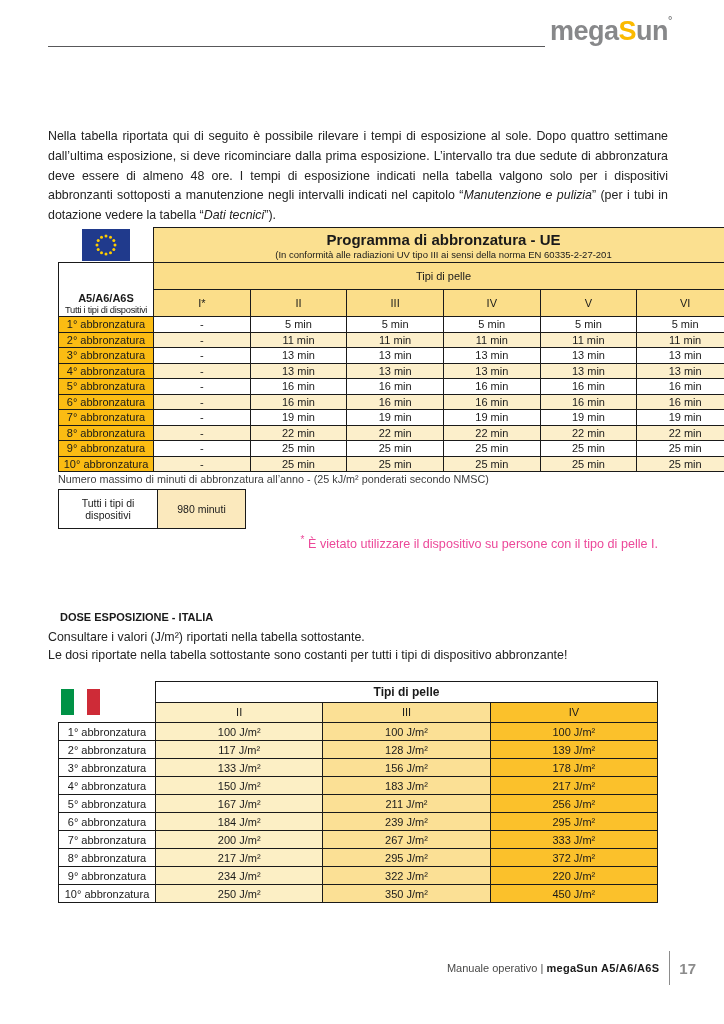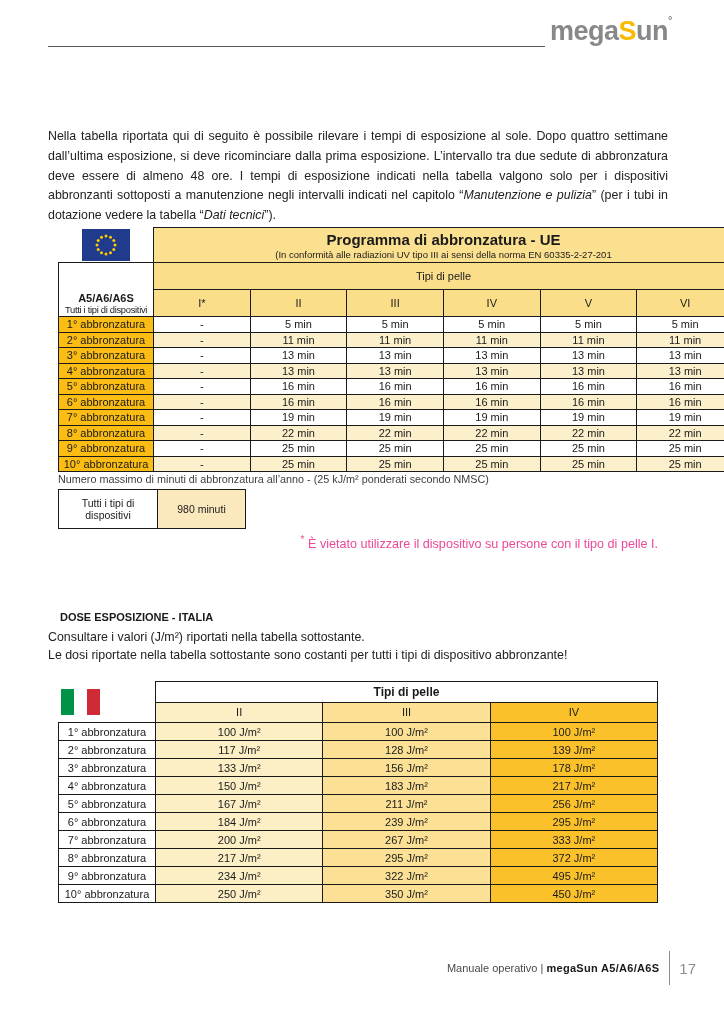--- a/index.html
+++ b/index.html
@@ -72,21 +72,21 @@
   
   .flag-box{display:inline-block;vertical-align:middle;}
   .it-flag{width:40px;height:26px;display:flex;}
   .it-flag div{flex:1;}
 
   
   .footer{position:absolute;right:28px;top:951px;display:flex;align-items:center;}
   .footer .ftext{font-size:11px;color:#4a4a49;white-space:nowrap;}
   .footer .ftext b{color:#1a1a1a;letter-spacing:0.3px;}
   .footer .divider{width:1px;height:34px;background:#8c8c8c;margin:0 9px 0 10px;}
-  .footer .pagenum{font-size:15px;font-weight:normal;color:#8c8c8c;}
+  .footer .pagenum{font-size:15px;font-weight:bold;color:#8c8c8c;}
 </style>
 </head>
 <body>
 
 <div id="page">
 
   <div class="top-rule"></div>
   <div class="logo"><span>mega</span><span class="s">S</span><span>un</span><span class="mark">°</span></div>
 
   <div class="intro"><span>Nella tabella riportata qui di seguito è possibile rilevare i tempi di esposizione al sole. Dopo quattro settimane dall’ultima esposizione, si deve ricominciare dalla prima esposizione. L’intervallo tra due sedute di abbronzatura deve essere di almeno 48 ore. I tempi di esposizione indicati nella tabella valgono solo per i dispositivi abbronzanti sottoposti a manutenzione negli intervalli indicati nel capitolo “</span><i>Manutenzione e pulizia</i><span>” (per i tubi in dotazione vedere la tabella “</span><i>Dati tecnici</i><span>”).</span></div>
@@ -328,21 +328,21 @@
           <tr>
             <th>8° abbronzatura</th>
             <td>217 J/m²</td>
             <td>295 J/m²</td>
             <td>372 J/m²</td>
           </tr>
           <tr>
             <th>9° abbronzatura</th>
             <td>234 J/m²</td>
             <td>322 J/m²</td>
-            <td>495 J/m²</td>
+            <td>220 J/m²</td>
           </tr>
           <tr>
             <th>10° abbronzatura</th>
             <td>250 J/m²</td>
             <td>350 J/m²</td>
             <td>450 J/m²</td>
           </tr>
         </tbody>
     </table>
   </div>

